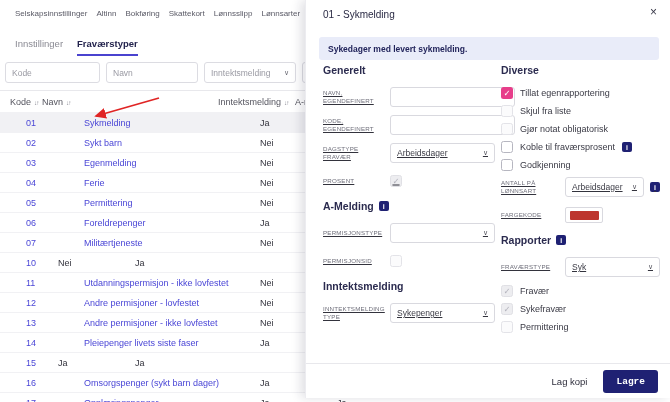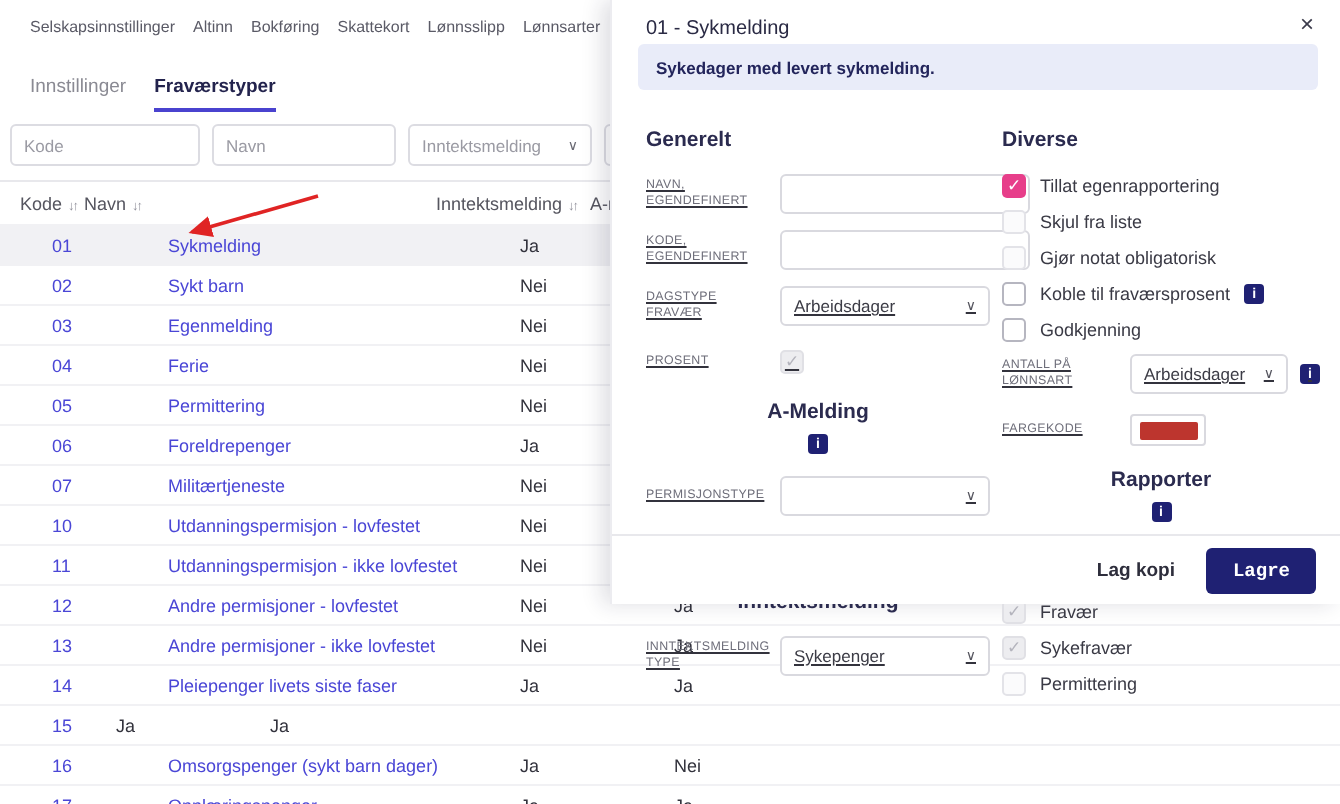--- a/index.html
+++ b/index.html
@@ -28,32 +28,32 @@
   .trow.selected{background:#f1f1f4;}
   .tc{white-space:nowrap;overflow:hidden;}
   .c-kode{flex:0 0 32px;padding-left:10px;}
   .c-navn{flex:0 0 176px;}
   .c-innt{flex:0 0 77px;}
   .c-amld{flex:1;}
   .link{color:#4a46d6;padding-left:26px;}
   .sort{font-size:6.5px;color:#8a8a95;margin-left:3px;letter-spacing:-1px;}
   .arrow-svg{position:absolute;left:0;top:0;pointer-events:none;}
   
-  .panel{position:absolute;top:0;left:305px;width:365px;height:302px;background:#fff;
+  .panel{position:absolute;top:0;left:305px;width:365px;height:398px;background:#fff;
     border-left:1px solid #ececf0;box-shadow:-4px 0 10px rgba(30,30,60,.14);box-sizing:border-box;}
   .p-title{position:absolute;top:9px;left:17px;font-size:10px;color:#2a2a44;}
   .p-close{position:absolute;top:6px;right:13px;font-size:12px;color:#3a3a4a;cursor:pointer;line-height:1;}
-  .banner{position:absolute;top:22px;left:13px;width:340px;height:23px;box-sizing:border-box;
+  .banner{position:absolute;top:37px;left:13px;width:340px;height:23px;box-sizing:border-box;
     background:#e9ecf9;border-radius:3px;display:flex;align-items:center;padding:0 9px;
     font-size:8.5px;font-weight:700;color:#23255c;}
   .cols{position:absolute;top:64px;left:17px;right:10px;display:flex;}
   .col-l{width:172px;flex:0 0 172px;}
   .col-r{margin-left:6px;flex:1;}
   .h2{font-size:10.5px;font-weight:700;color:#2b2b4f;display:flex;align-items:center;gap:5px;margin:0 0 11px 0;}
-  .h2.mt{margin-top:9px;flex-direction:column;}
+  .h2.mt{margin-top:9px;}
   .frow{display:flex;align-items:center;margin-bottom:8px;min-height:20px;text-decoration:underline;}
   .flabel{flex:0 0 67px;font-size:6.2px;letter-spacing:.2px;color:#6e6e7a;line-height:1.35;padding-right:4px;box-sizing:border-box;}
   .flabel.w64{flex:0 0 64px;}
   .ctl{flex:1;box-sizing:border-box;height:20px;border:1px solid #d9d9df;border-radius:3px;background:#fff;
     font-size:8.5px;color:#3c3c46;display:flex;align-items:center;padding:0 6px;cursor:pointer;}
   .ctl .chev{margin-left:auto;color:#55555f;font-size:7px;}
   .ctl.ph{color:#9a9aa3;}
   input.ctl{cursor:text;padding:0 6px;font-family:"Liberation Sans",sans-serif;outline:none;}
   .cb{width:12px;height:12px;box-sizing:border-box;border-radius:2.5px;flex:0 0 12px;
     display:flex;align-items:center;justify-content:center;font-size:8.5px;line-height:1;cursor:pointer;}
@@ -64,21 +64,21 @@
   .cb.s-light{background:#fbfbfc;border:1px solid #e3e3e8;}
   .cbrow{display:flex;align-items:center;gap:7px;margin-bottom:6px;font-size:9px;color:#3a3a45;}
   .info{width:10px;height:10px;border-radius:2px;background:#1f2173;color:#fff;font-size:7px;font-weight:700;
     display:inline-flex;align-items:center;justify-content:center;flex:0 0 10px;cursor:pointer;}
   .swatch{width:38px;height:16px;box-sizing:border-box;border:1px solid #d9d9df;border-radius:2px;background:#fff;
     display:flex;align-items:center;justify-content:center;cursor:pointer;}
   .swatch-fill{width:29px;height:9px;border-radius:1px;}
   .ml6{margin-left:6px;}
   .p-footer{position:absolute;left:0;right:0;bottom:0;height:34px;border-top:1px solid #e8e8ec;
     display:flex;align-items:center;justify-content:flex-end;gap:16px;padding-right:12px;background:#fff;}
-  .btn-text{font-size:9.5px;font-weight:700;color:#2e2e3c;cursor:pointer;}
+  .btn-text{font-size:9.5px;font-weight:400;color:#2e2e3c;cursor:pointer;}
   .btn-primary{background:#1f2173;color:#fff;font-size:9.5px;font-weight:700;border:none;border-radius:3px;
     padding:6px 13px;cursor:pointer;font-family:Liberation Mono, monospace;}
 </style>
 </head>
 <body>
 
 <div class="bg">
 
   <nav class="topnav">
     <span>Selskapsinnstillinger</span>
@@ -152,21 +152,20 @@
           <div class="tc c-amld">Ja</div>
         </div>
         <div class="trow">
           <div class="tc c-kode link">07</div>
           <div class="tc c-navn link">Militærtjeneste</div>
           <div class="tc c-innt">Nei</div>
           <div class="tc c-amld">Ja</div>
         </div>
         <div class="trow">
           <div class="tc c-kode link">10</div>
-          <div class="tc c-navn link">Utdanningspermisjon - lovfestet</div>
           <div class="tc c-innt">Nei</div>
           <div class="tc c-amld">Ja</div>
         </div>
         <div class="trow">
           <div class="tc c-kode link">11</div>
           <div class="tc c-navn link">Utdanningspermisjon - ikke lovfestet</div>
           <div class="tc c-innt">Nei</div>
           <div class="tc c-amld">Ja</div>
         </div>
         <div class="trow">

